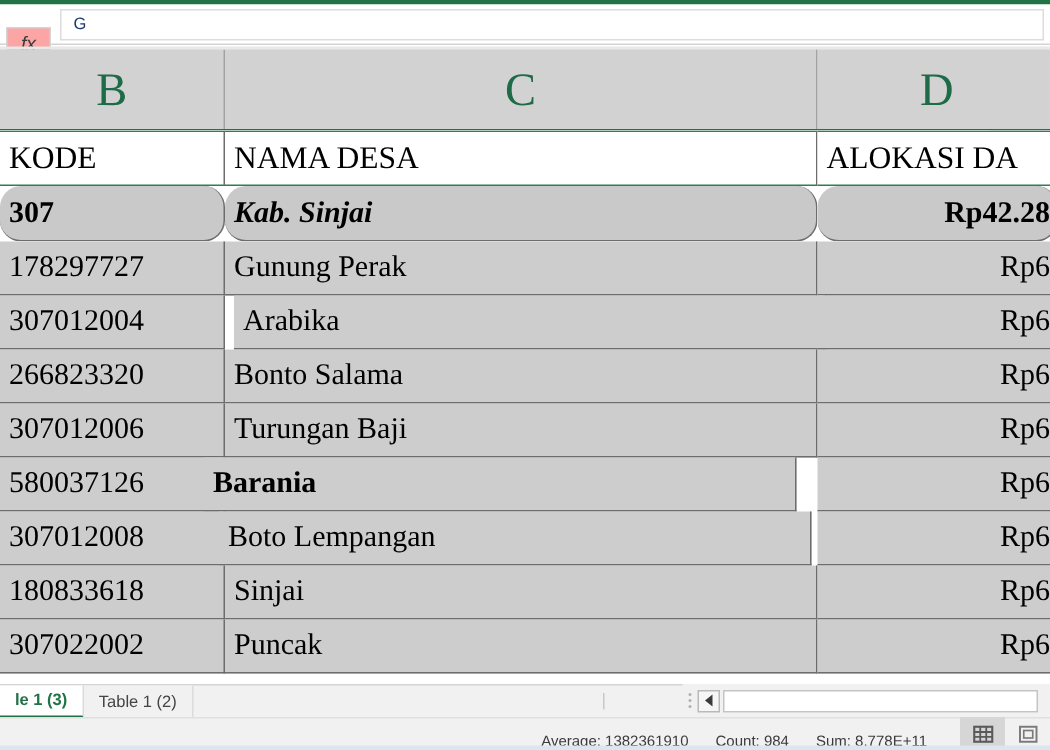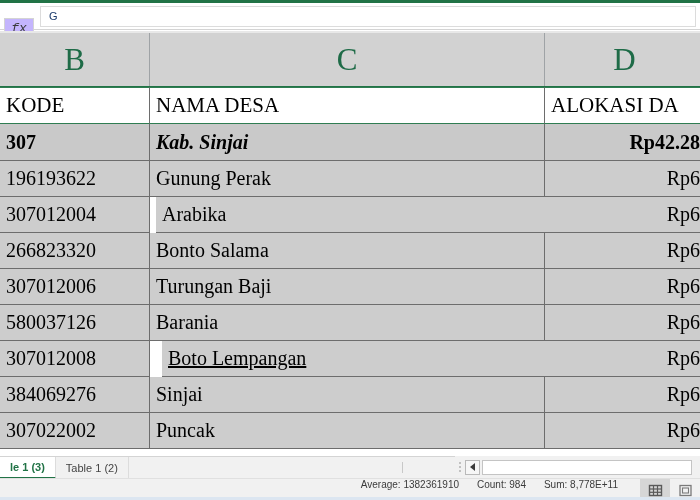--- a/index.html
+++ b/index.html
@@ -34,25 +34,25 @@
     width: 700px; height: 27px;
     background: #ffffff;
     display: flex;
     align-items: center;
     border-bottom: 1px solid #d4d4d4;
   }
   .fx-btn {
     width: 30px; height: 21px;
     margin-left: 4px;
     border: 1px solid #d4d4d4;
-    background: #c4b5fd;
+    background: #fca5a5;
     display: flex;
     align-items: center;
     justify-content: center;
-    font-family: Liberation Mono, monospace;
+    font-family: Liberation Sans, sans-serif;
     font-style: italic;
     font-size: 13px;
     color: #3b3b3b;
     cursor: pointer;
     margin-top: 24px;
   }
   .formula-input {
     flex: 1;
     height: 21px;
     margin: 0 4px 0 6px;
@@ -139,20 +139,21 @@
   
   .row-subtotal { height: 37px; }
   .row-subtotal .cell {
     background: #c9c9c9;
     font-size: 20px;
     font-weight: bold;
     color: #000000;
     border-bottom: 1px solid #6d6d6d;
     border-right: 1px solid #6d6d6d;
     padding-left: 6px;
+    border-radius: 14px;
   }
 
   
   .row-data { height: 36px; }
   .row-data .cell {
     background: #cdcdcd;
     font-size: 20px;
     color: #000000;
     border-bottom: 1px solid #6d6d6d;
     border-right: 1px solid #6d6d6d;
@@ -254,21 +255,21 @@
   }
 
   
   .statusbar {
     position: absolute;
     top: 478px; left: 0;
     width: 700px; height: 22px;
     background: #f1f1f1;
     border-top: 1px solid #e0e0e0;
     display: flex;
-    align-items: flex-start;
+    align-items: flex-end;
     justify-content: flex-end;
   }
   .stat {
     font-size: 10px;
     color: #3b3b3b;
     margin-right: 18px;
     white-space: nowrap;
     cursor: pointer;
   }
   .view-btns {
@@ -344,21 +345,21 @@
       <div class="cell" style="left:150px;width:395px;font-style:italic;">
         <span>Kab.  Sinjai</span>
       </div>
       <div class="cell align-right" style="left:545px;width:160px;">
         <span>Rp42.28</span>
       </div>
     </div>
 
     <div class="row row-data" style="top:74px;">
       <div class="cell" style="left:0px;width:150px;">
-        <span>196193622</span>
+        <span>178297727</span>
       </div>
       <div class="cell" style="left:150px;width:395px;">
         <span>Gunung  Perak</span>
       </div>
       <div class="cell align-right" style="left:545px;width:160px;">
         <span>Rp6</span>
       </div>
     </div>
 
     <div class="row row-data" style="top:110px;">
@@ -394,43 +395,43 @@
       </div>
       <div class="cell align-right" style="left:545px;width:160px;">
         <span>Rp6</span>
       </div>
     </div>
 
     <div class="row row-data" style="top:218px;">
       <div class="cell" style="left:0px;width:150px;">
         <span>580037126</span>
       </div>
-      <div class="cell" style="left:150px;width:395px;">
+      <div class="cell" style="left:136px;width:395px;font-weight:bold;">
         <span>Barania</span>
       </div>
       <div class="cell align-right" style="left:545px;width:160px;">
         <span>Rp6</span>
       </div>
     </div>
 
     <div class="row row-data" style="top:254px;">
       <div class="cell" style="left:0px;width:150px;">
         <span>307012008</span>
       </div>
-      <div class="cell" style="left:162px;width:395px;text-decoration:underline;">
+      <div class="cell" style="left:146px;width:395px;">
         <span>Boto  Lempangan</span>
       </div>
       <div class="cell align-right" style="left:545px;width:160px;">
         <span>Rp6</span>
       </div>
     </div>
 
     <div class="row row-data" style="top:290px;">
       <div class="cell" style="left:0px;width:150px;">
-        <span>384069276</span>
+        <span>180833618</span>
       </div>
       <div class="cell" style="left:150px;width:395px;">
         <span>Sinjai</span>
       </div>
       <div class="cell align-right" style="left:545px;width:160px;">
         <span>Rp6</span>
       </div>
     </div>
 
     <div class="row row-data" style="top:326px;">

